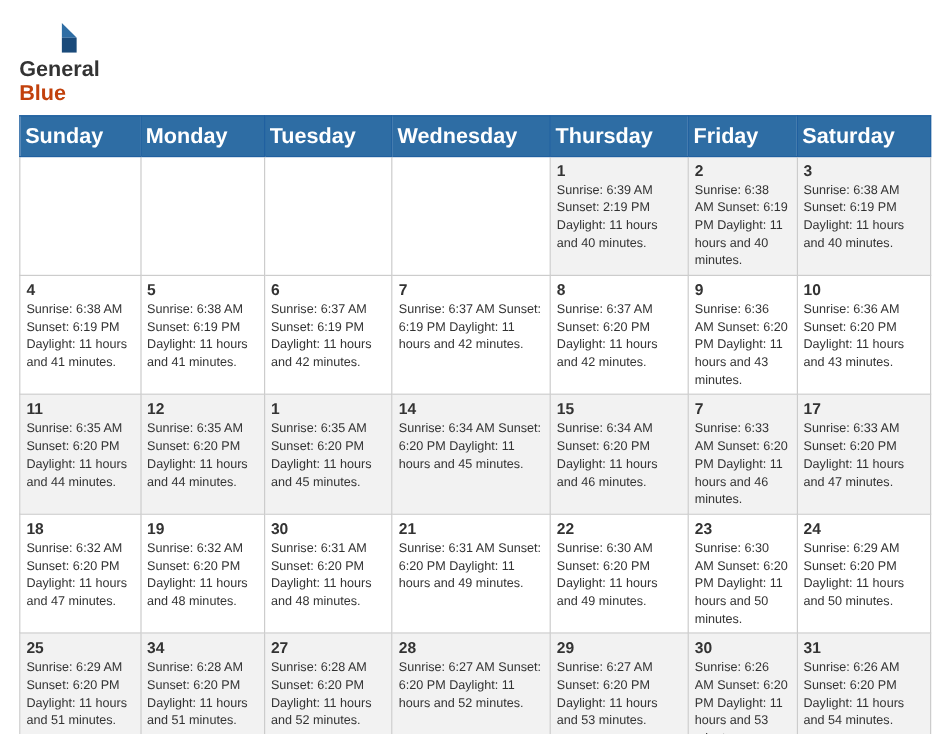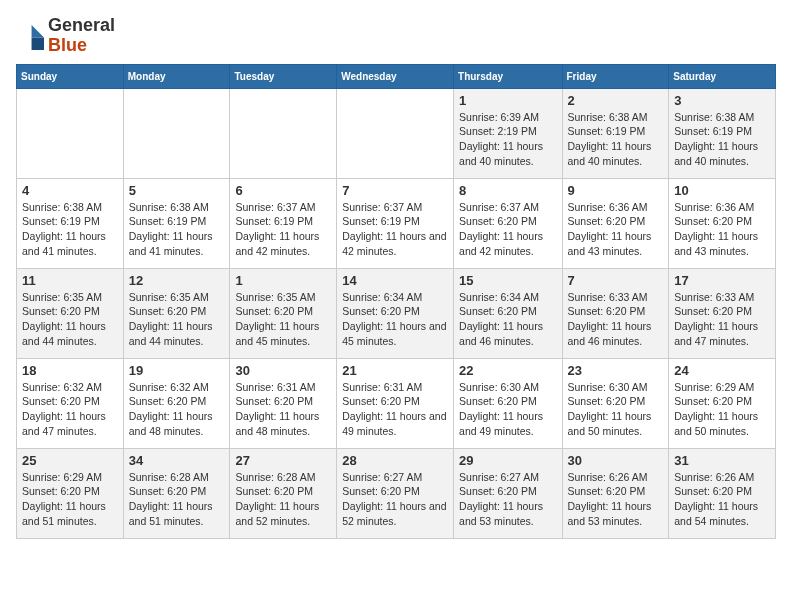--- a/index.html
+++ b/index.html
@@ -13,20 +13,21 @@
     .header-row {
       display: flex;
       justify-content: space-between;
       align-items: flex-start;
       margin-bottom: 8px;
     }
     .logo {
       display: flex;
       align-items: center;
       gap: 4px;
+      flex-direction: column;
     }
     .logo-text {
       font-size: 18px;
       font-weight: bold;
       line-height: 1.1;
     }
     .logo-general { color: #333; }
     .logo-blue { color: #c2410c; text-align: right; }
     .logo-icon {
       width: 28px;
@@ -48,21 +49,21 @@
       border-collapse: collapse;
       font-size: 11px;
     }
     thead tr {
       background-color: #2e6da4;
       color: #fff;
     }
     thead th {
       padding: 6px 4px;
       text-align: left;
-      font-size: 10px;
+      font-size: 18px;
       font-weight: bold;
       border: 1px solid #2060a0;
     }
     tbody tr {
       vertical-align: top;
     }
     tbody td {
       border: 1px solid #ccc;
       padding: 4px 5px;
       min-height: 80px;

